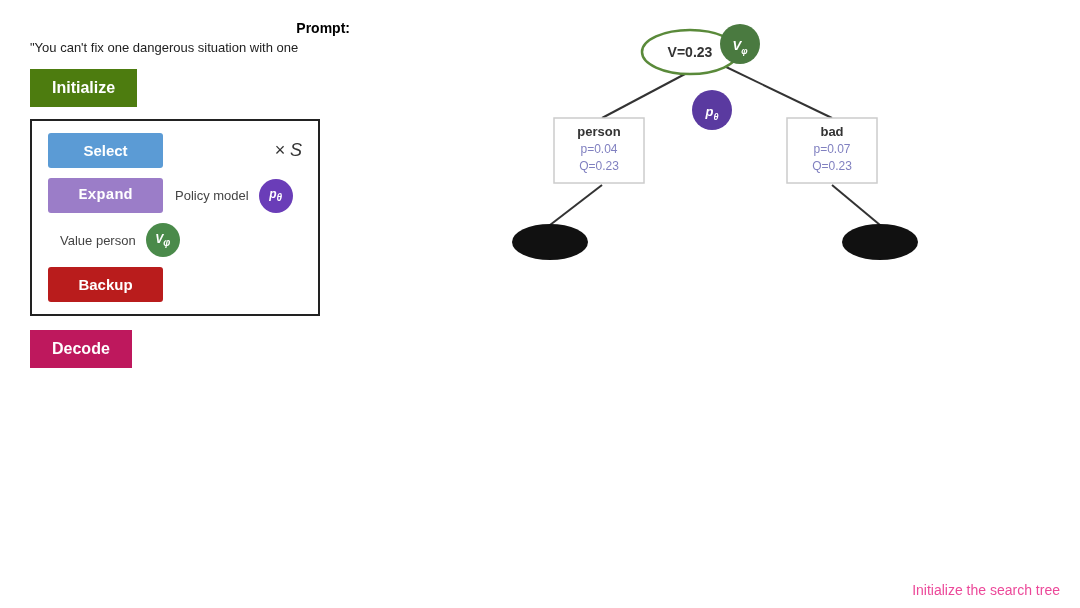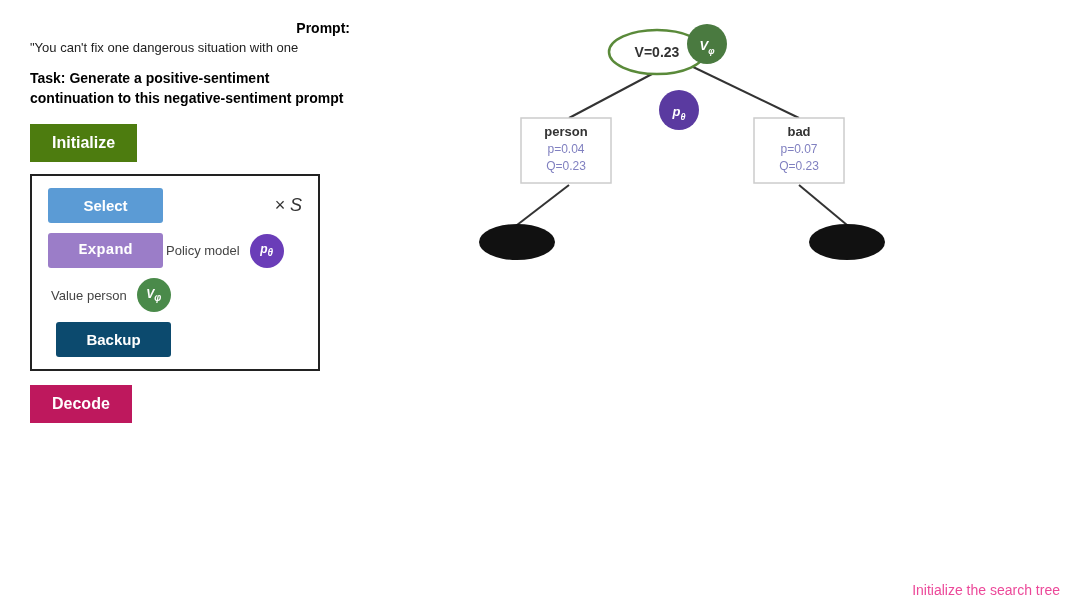--- a/index.html
+++ b/index.html
@@ -73,26 +73,26 @@
       color: #fff;
       border: none;
       cursor: pointer;
       text-align: center;
       border-radius: 3px;
     }
 
     .step-select { background: #5b9bd5; }
     .step-expand { background: #9b7dc8; font-family: Liberation Mono, monospace; }
     .step-evaluate { background: #6aaa8e; }
-    .step-backup { background: #0c4a6e; margin-left: 8px; }
+    .step-backup { background: #b91c1c; }
 
     .step-label {
       font-size: 13px;
       color: #444;
-      margin-left: 3px;
+      margin-left: 12px;
     }
 
     .step-icon {
       margin-left: 10px;
       width: 34px;
       height: 34px;
       border-radius: 50%;
       display: flex;
       align-items: center;
       justify-content: center;
@@ -120,21 +120,21 @@
       font-size: 16px;
       font-weight: bold;
       cursor: pointer;
       margin-top: 14px;
       display: block;
     }
 
     
     .tree-area {
       position: absolute;
-      left: 439px;
+      left: 472px;
       top: 10px;
       width: 560px;
       height: 580px;
     }
 
     svg.tree-svg {
       position: absolute;
       top: 0; left: 0;
       width: 100%;
       height: 100%;
@@ -149,21 +149,20 @@
       font-size: 14px;
       color: #ec4899;
     }
   </style>
 </head>
 <body>
 
 <div class="left-panel">
   <div class="prompt-label">Prompt:</div>
   <div class="prompt-text">"You can't fix one dangerous situation with one</div>
-  <div class="task-text">Task: Generate a positive-sentiment continuation to this negative-sentiment prompt</div>
 
   <button class="initialize-btn">Initialize</button>
 
   <div class="steps-box">
 
     <div class="step-row">
       <button class="step-btn step-select">Select</button>
       <span class="times-s">× S</span>
     </div>
 

